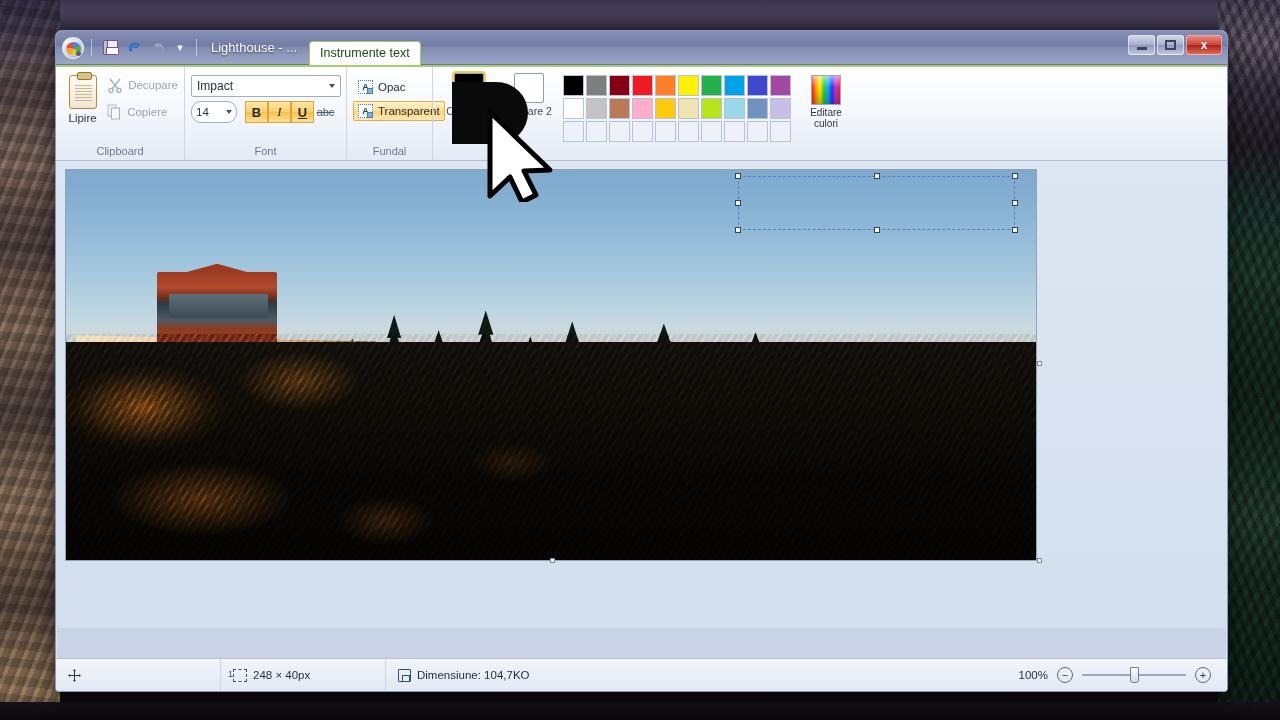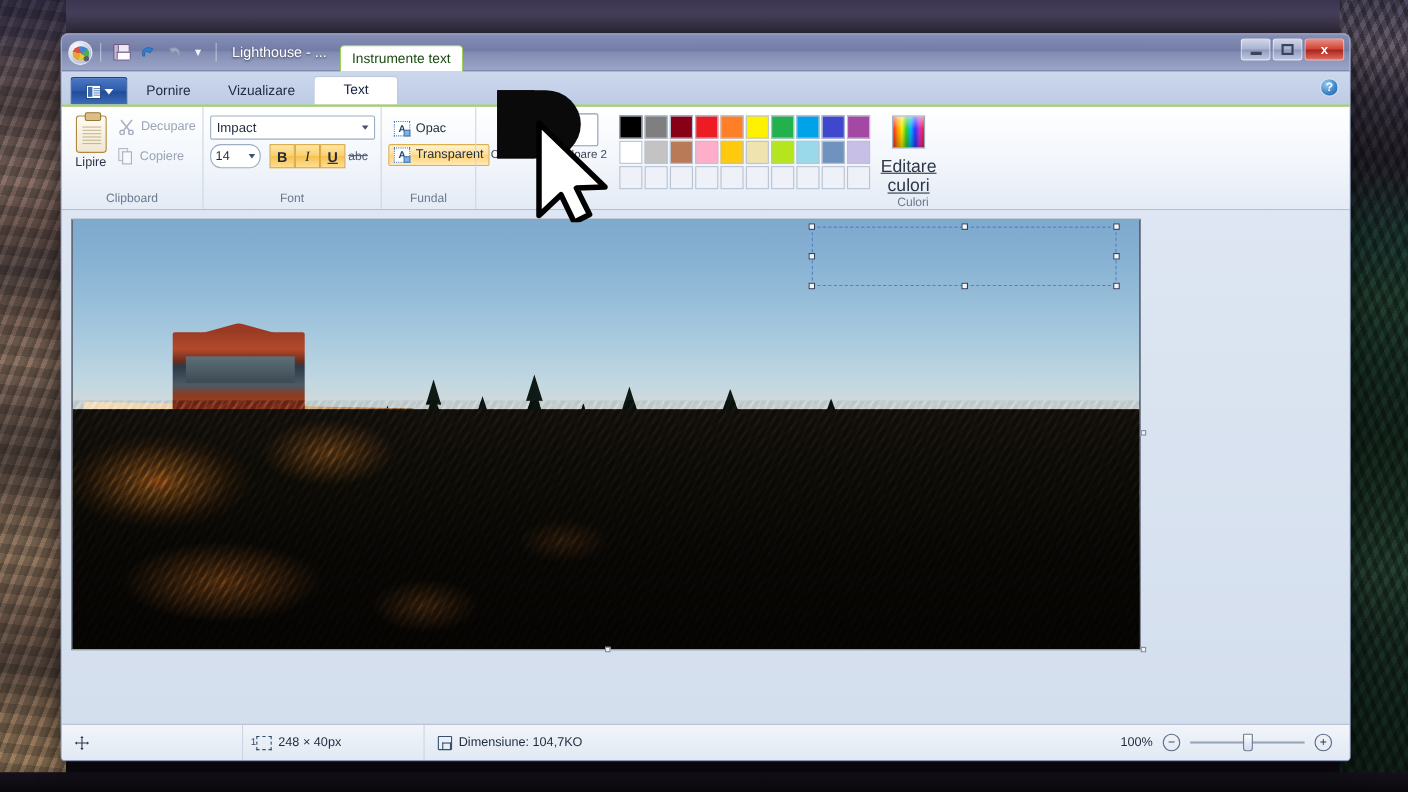--- a/index.html
+++ b/index.html
@@ -250,21 +250,21 @@
   .color-slot-label { font-size:10.5px; color:#3d4758; text-align:center; line-height:1.05; margin-top:3px; }
   .swatch-grid { display:grid; grid-template-columns: repeat(10, 21px); gap:2px; padding-top:2px; }
   .sw { width:21px; height:21px; border:1px solid #b7c2d4; }
   .sw.empty { background:#eef2f8; }
   .edit-colors { display:flex; flex-direction:column; align-items:center; width:54px; padding-top:2px; }
   .edit-sw { width:30px; height:30px; border:1px solid #9aa7bc;
              background: linear-gradient(90deg,#ff1f1f,#ff9a00,#ffee00,#33cc33,#00b7ff,#3333ff,#cc33cc,#ff1f1f);
              position:relative; }
   .edit-sw::after { content:''; position:absolute; inset:0;
              background: linear-gradient(180deg, rgba(255,255,255,.55), rgba(255,255,255,0) 40%, rgba(0,0,0,.25)); }
-  .edit-colors-label { font-size:16px; color:#2c3646; text-align:center; line-height:1.1; margin-top:8px;text-decoration:underline; }
+  .edit-colors-label { font-size:10px; color:#2c3646; text-align:center; line-height:1.1; margin-top:2px; }
 
   
   #canvas-area {
     position:relative; height:467px;
     background: linear-gradient(180deg,#dde6f2 0%, #d4dfee 100%);
     padding:8px 0 0 9px;
   }
   #canvas {
     position:relative; width:972px; height:392px;
     border:1px solid #93a0b6; background:#000; overflow:hidden;
@@ -437,30 +437,20 @@
         <div class="wbtn">
             <span class="min-glyph"></span>
           </div>
         <div class="wbtn">
             <span class="max-glyph"></span>
           </div>
         <div class="wbtn close">x</div>
       </div>
     </div>
 
-    <div id="ribbon-tabs">
-      <div id="paint-menu-btn">
-        <span class="menu-doc"></span>
-        <span class="caret-down"></span>
-      </div>
-      <div class="rtab">Pornire</div>
-      <div class="rtab">Vizualizare</div>
-      <div class="rtab active">Text</div>
-      <div id="help-icon">?</div>
-    </div>
 
     <div id="ribbon">
 
       <div class="rgroup" id="grp-clipboard">
         <div class="rgroup-body">
           <div class="big-btn">
             <span class="clip-icon"></span>
             <span class="big-btn-label">Lipire</span>
           </div>
           <div class="small-btns">
@@ -563,21 +553,20 @@
               <span class="sw empty"></span>
               <span class="sw empty"></span>
               <span class="sw empty"></span>
               <span class="sw empty"></span>
             </div>
           <div class="edit-colors">
             <span class="edit-sw"></span>
             <span class="edit-colors-label">Editare culori</span>
           </div>
         </div>
-        <div class="rgroup-label">Culori</div>
       </div>
     </div>
 
     <div id="canvas-area">
       <div id="canvas">
         <div id="sky"></div>
         <div id="sea"></div>
         <div id="islands">
           <div class="island" style="left:8%;  top:30%; width:9%;  height:70%;"></div>
           <div class="island" style="left:22%; top:46%; width:6%;  height:54%;"></div>

